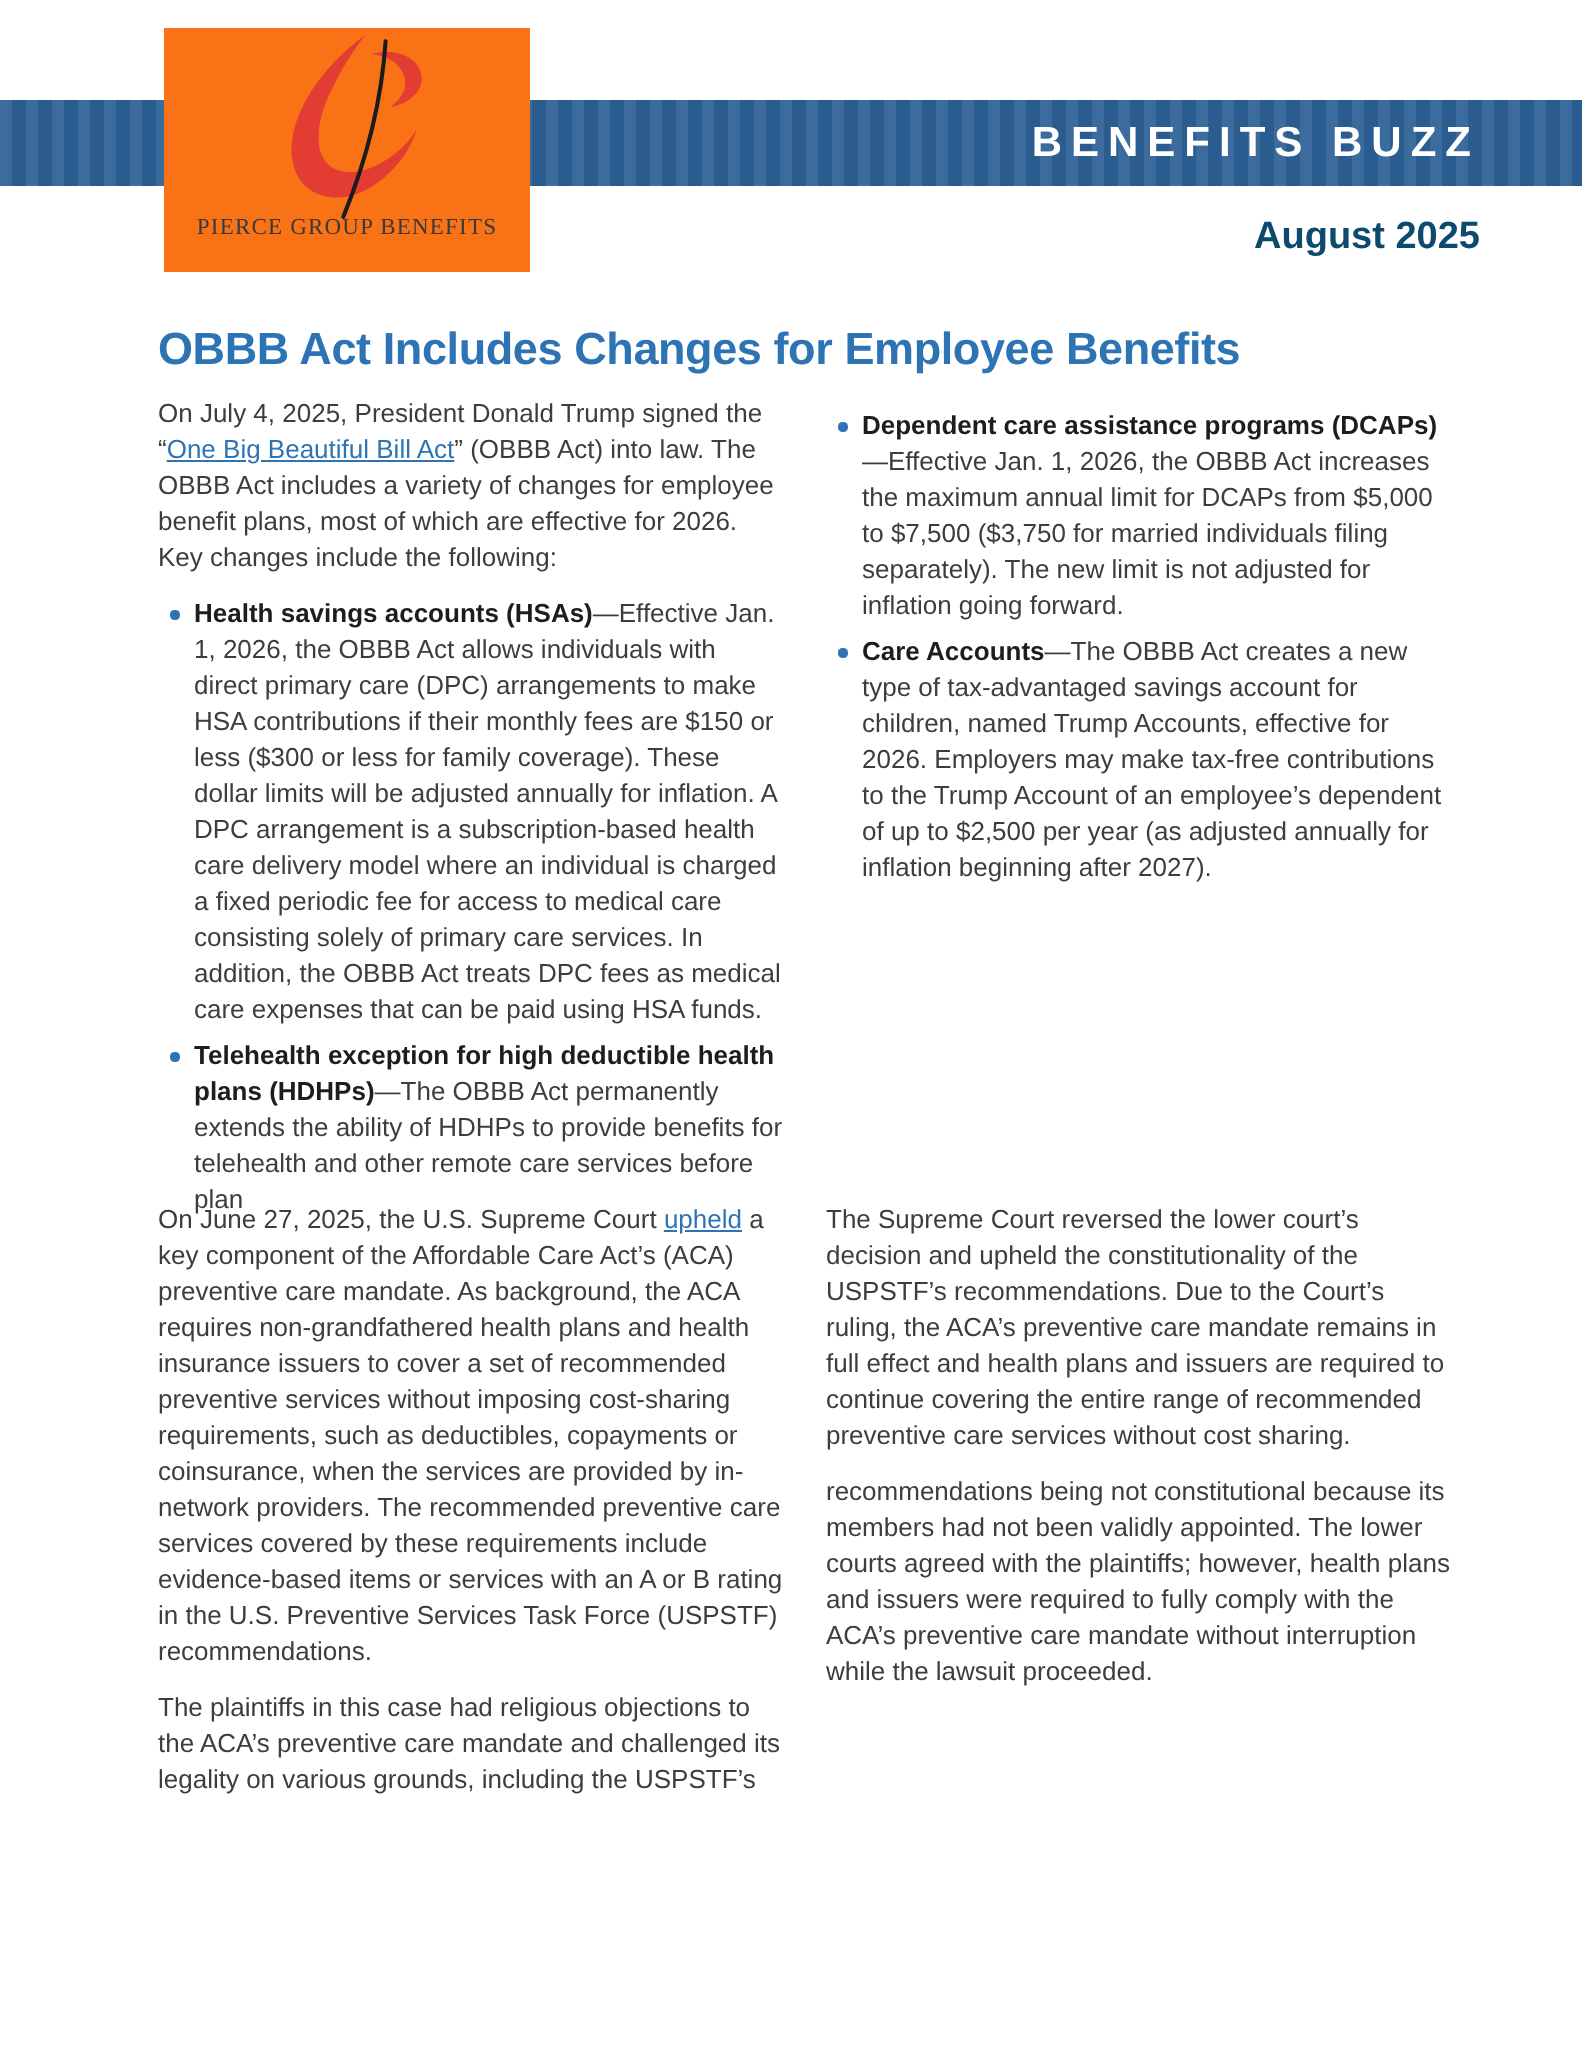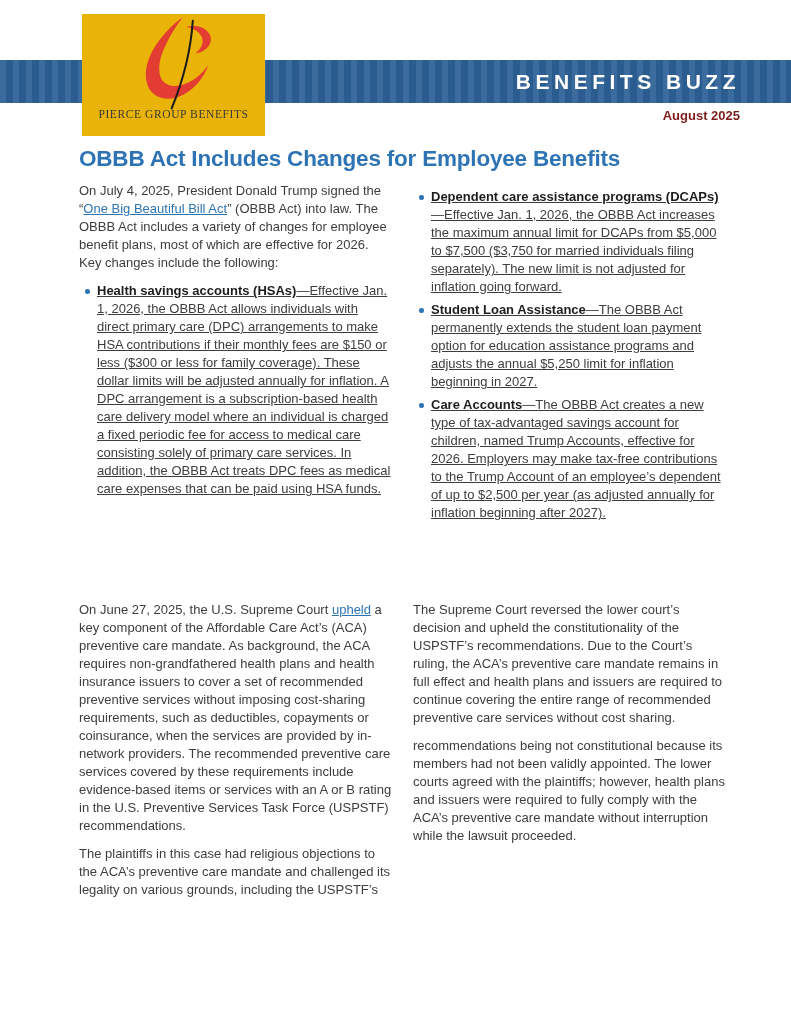--- a/index.html
+++ b/index.html
@@ -2,55 +2,55 @@
 <html><head>
 <meta charset="utf-8">
 <style>
   html,body { margin:0; padding:0; background:#ffffff; }
   .page {
     position:relative; width:791px; height:1024px; background:#ffffff;
     font-family:"Liberation Sans", sans-serif; color:#3d3d3d; overflow:hidden;
   }
   
   .band {
-    position:absolute; top:60px; left:0; width:791px; height:43px;
+    position:absolute; top:50px; left:0; width:791px; height:43px;
     background-color:#2d6096;
     background-image:repeating-linear-gradient(90deg, rgba(255,255,255,0.07) 0 6px, rgba(0,0,0,0.04) 6px 13px);
     display:flex; align-items:center; justify-content:flex-end;
     padding-right:51px; box-sizing:border-box;padding-left:42px;
   }
   .brand {
     color:#ffffff; font-weight:bold; font-size:21px; letter-spacing:4.5px; white-space:nowrap;
   }
   .logo-box {
     position:absolute; left:82px; top:14px; width:183px; height:122px;
-    background:#eab308; text-align:center;
+    background:#f97316; text-align:center;
   }
   .logo-mark { display:block; margin:2px auto 0; }
   .logo-text {
     font-family:"Liberation Serif", serif; font-size:11.5px; letter-spacing:0.6px;
     color:#3a3a3a; white-space:nowrap; margin-top:-2px;
   }
   .issue-date {
     position:absolute; top:108px; right:51px;
-    font-weight:bold; font-size:13px; color:#7f1d1d;
+    font-weight:bold; font-size:19px; color:#0c4a6e;
   }
   
   .article { position:absolute; left:79px; width:662px; }
   #article-1 { top:146px; }
   #article-2 { top:601px; }
   .article h1 {
-    margin:0 0 10px 0; font-size:22.5px; line-height:26px;
+    margin:16px 0 10px 0; font-size:22.5px; line-height:26px;
     color:#2e74b5; font-weight:bold; letter-spacing:-0.2px; white-space:nowrap;
   }
   .cols { display:flex; gap:20px; }
   .col { width:314px; font-size:13px; line-height:18px; color:#3d3d3d; }
   .para { margin:0 0 10px 0; }
   .para.cont { padding-left:18px; margin-bottom:4px; }
-  ul.blist { list-style:none; margin:6px 0 0 0; padding:0;text-decoration:underline; }
+  ul.blist { list-style:none; margin:6px 0 0 0; padding:0; }
   ul.blist li { position:relative; padding-left:18px; margin-bottom:5px; }
   ul.blist li::before {
     content:""; position:absolute; left:6px; top:7px;
     width:4.5px; height:4.5px; border-radius:50%; background:#2e74b5;
   }
   .lead { font-weight:bold; color:#1d1d1d; }
   .link { color:#2e74b5; text-decoration:underline; cursor:pointer; }
   footer.disclaimer {
     position:absolute; left:80px; top:973px; width:545px;
     font-size:10.5px; line-height:16px; color:#c6c6c6;
@@ -76,26 +76,26 @@
 
   <div class="issue-date">August 2025</div>
 
   <section class="article" id="article-1">
     <h1>OBBB Act Includes Changes for Employee Benefits</h1>
     <div class="cols">
       <div class="col">
         <p class="para"><span>On July 4, 2025, President Donald Trump signed the “</span><a class="link">One Big Beautiful Bill Act</a><span>” (OBBB Act) into law. The OBBB Act includes a variety of changes for employee benefit plans, most of which are effective for 2026. Key changes include the following:</span></p>
         <ul class="blist">
           <li><span class="lead">Health savings accounts (HSAs)</span><span>—Effective Jan. 1, 2026, the OBBB Act allows individuals with direct primary care (DPC) arrangements to make HSA contributions if their monthly fees are $150 or less ($300 or less for family coverage). These dollar limits will be adjusted annually for inflation. A DPC arrangement is a subscription-based health care delivery model where an individual is charged a fixed periodic fee for access to medical care consisting solely of primary care services. In addition, the OBBB Act treats DPC fees as medical care expenses that can be paid using HSA funds.</span></li>
+          <li><span class="lead">Telehealth exception for high deductible health plans (HDHPs)</span><span>—The OBBB Act permanently extends the ability of HDHPs to provide benefits for telehealth and other remote care services before plan</span></li>
         </ul>
       </div>
       <div class="col">
         <ul class="blist">
           <li><span class="lead">Dependent care assistance programs (DCAPs)</span><span>—Effective Jan. 1, 2026, the OBBB Act increases the maximum annual limit for DCAPs from $5,000 to $7,500 ($3,750 for married individuals filing separately). The new limit is not adjusted for inflation going forward.</span></li>
-          <li><span class="lead">Student Loan Assistance</span><span>—The OBBB Act permanently extends the student loan payment option for education assistance programs and adjusts the annual $5,250 limit for inflation beginning in 2027.</span></li>
           <li><span class="lead">Care Accounts</span><span>—The OBBB Act creates a new type of tax-advantaged savings account for children, named Trump Accounts, effective for 2026. Employers may make tax-free contributions to the Trump Account of an employee’s dependent of up to $2,500 per year (as adjusted annually for inflation beginning after 2027).</span></li>
         </ul>
       </div>
     </div>
   </section>
 
   <section class="article" id="article-2">
     <div class="cols">
       <div class="col">
         <p class="para"><span>On June 27, 2025, the U.S. Supreme Court </span><a class="link">upheld</a><span> a key component of the Affordable Care Act’s (ACA) preventive care mandate. As background, the ACA requires non-grandfathered health plans and health insurance issuers to cover a set of recommended preventive services without imposing cost-sharing requirements, such as deductibles, copayments or coinsurance, when the services are provided by in-network providers. The recommended preventive care services covered by these requirements include evidence-based items or services with an A or B rating in the U.S. Preventive Services Task Force (USPSTF) recommendations.</span></p>

